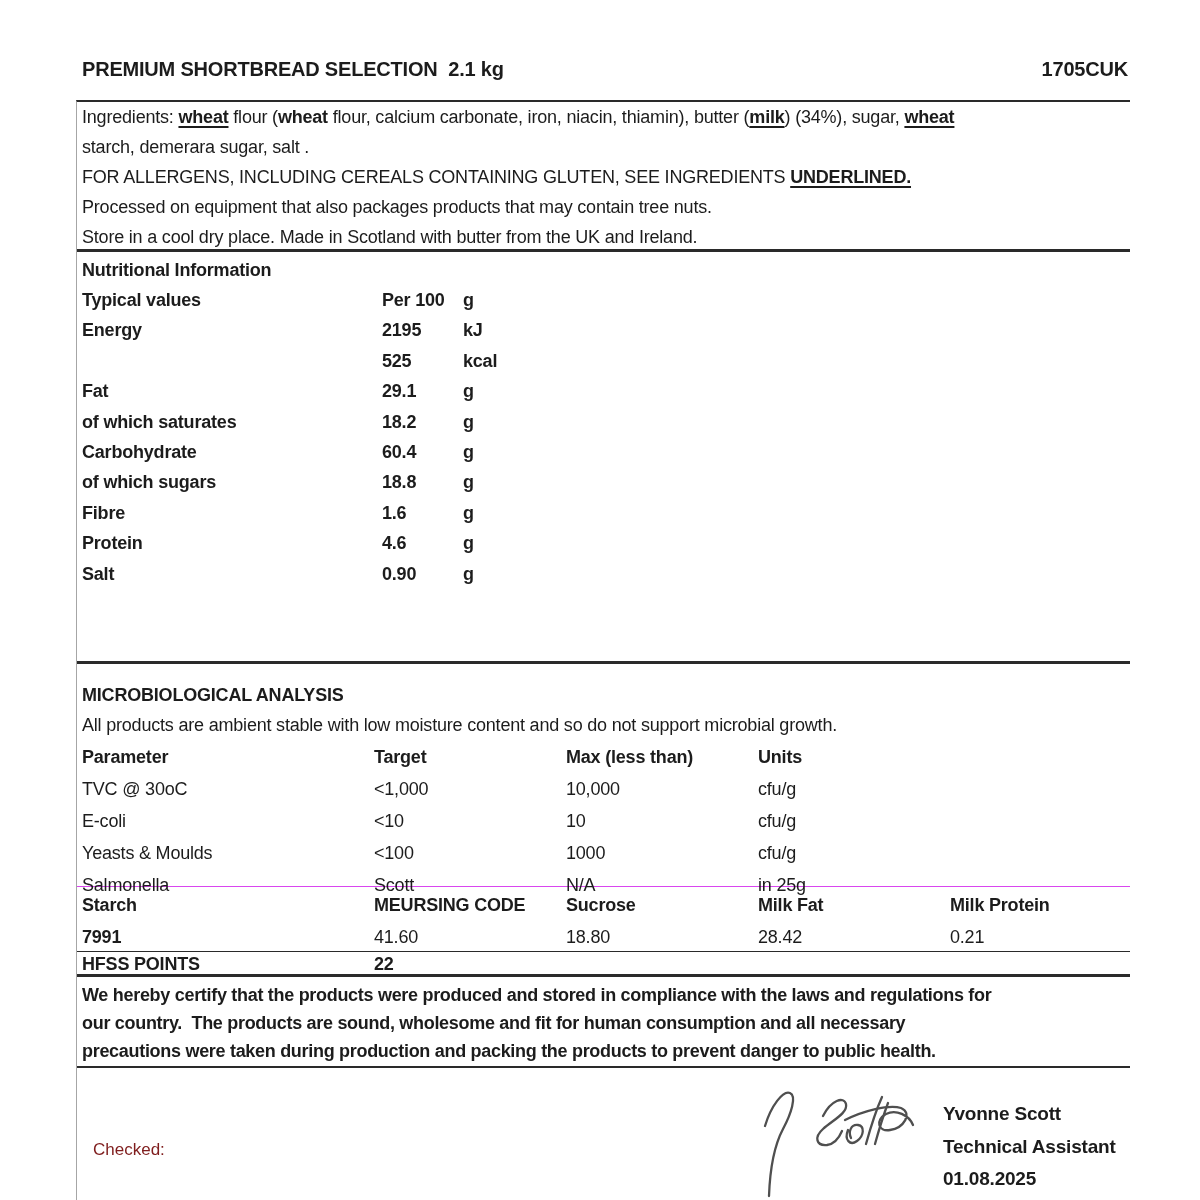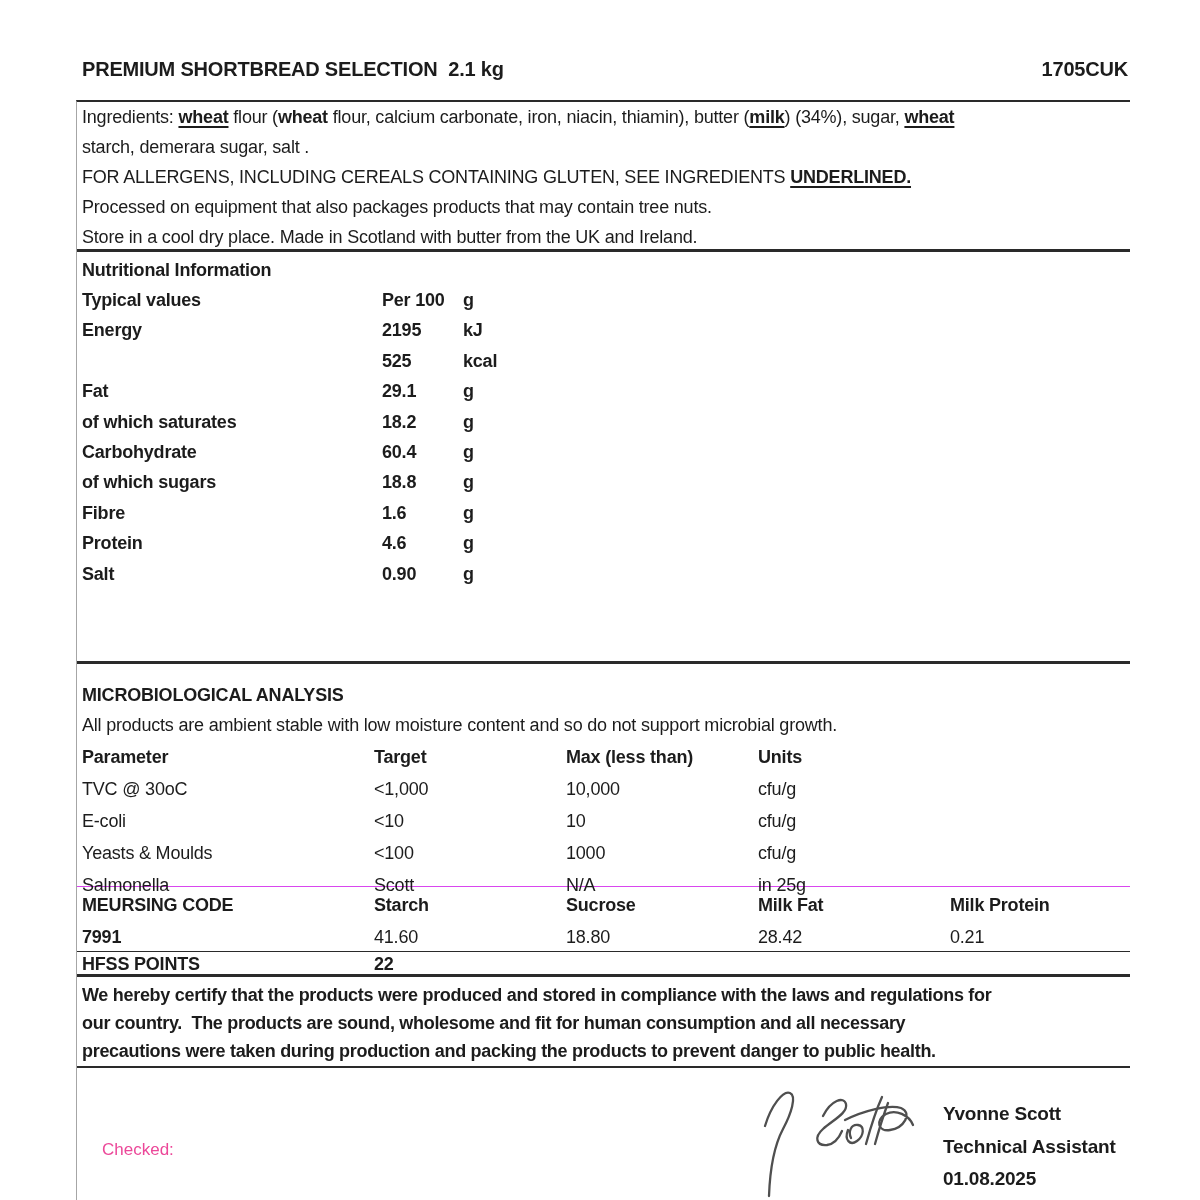--- a/index.html
+++ b/index.html
@@ -32,21 +32,21 @@
   .mtitle{font-weight:bold;line-height:30px}
   .mnote{line-height:31px}
   .mrow{display:grid;grid-template-columns:292px 192px 192px 192px auto;line-height:32px}
   .mhead{font-weight:bold}
   .sec-meur{height:65px;border-bottom:1px solid #2a2a2a;font-size:18px;padding-top:2px}
   .sec-hfss{height:25px;border-bottom:3px solid #2a2a2a;font-size:18px}
   .hrow{display:grid;grid-template-columns:292px auto;line-height:25px;font-weight:bold}
   .sec-cert{height:91px;border-bottom:2px solid #2a2a2a;font-weight:bold;font-size:18px;line-height:28px;padding-top:4px;letter-spacing:-0.3px}
   .cline{white-space:pre}
   .sec-foot{height:158px;position:relative}
-  .checked{position:absolute;left:25px;top:72px;font-size:17px;color:#ec4899;letter-spacing:0}
+  .checked{position:absolute;left:16px;top:72px;font-size:17px;color:#7f1d1d;letter-spacing:0}
   .sig{position:absolute;left:660px;top:14px;width:185px;height:122px}
   .sig svg{width:100%;height:100%}
   .sig path{fill:none;stroke:#4f4f4f;stroke-width:2.3;stroke-linecap:round}
   .sigblock{position:absolute;left:866px;top:30px;font-weight:bold;font-size:19px;line-height:32.5px}
 </style>
 </head>
 <body>
 
 <div class="hdr">
   <span>PREMIUM SHORTBREAD SELECTION  2.1 kg</span>
@@ -147,22 +147,22 @@
     <div class="mrow">
         <span>Salmonella</span>
         <span>Scott</span>
         <span>N/A</span>
         <span>in 25g</span>
       </div>
   </section>
 
   <section class="sec-meur">
     <div class="mrow mhead">
+      <span>Starch</span>
       <span>MEURSING CODE</span>
-      <span>Starch</span>
       <span>Sucrose</span>
       <span>Milk Fat</span>
       <span>Milk Protein</span>
     </div>
     <div class="mrow">
       <span class="b">7991</span>
       <span>41.60</span>
       <span>18.80</span>
       <span>28.42</span>
       <span>0.21</span>

